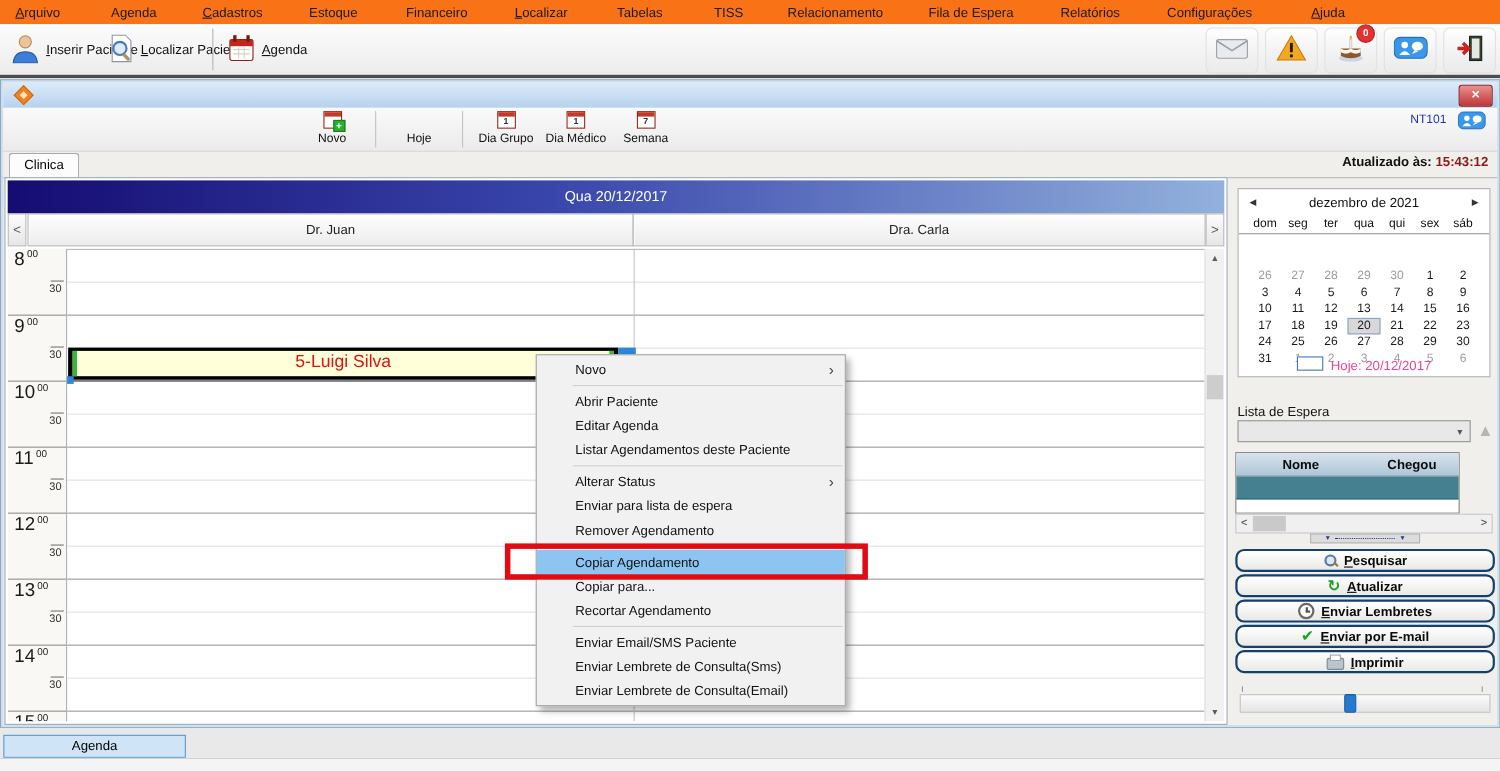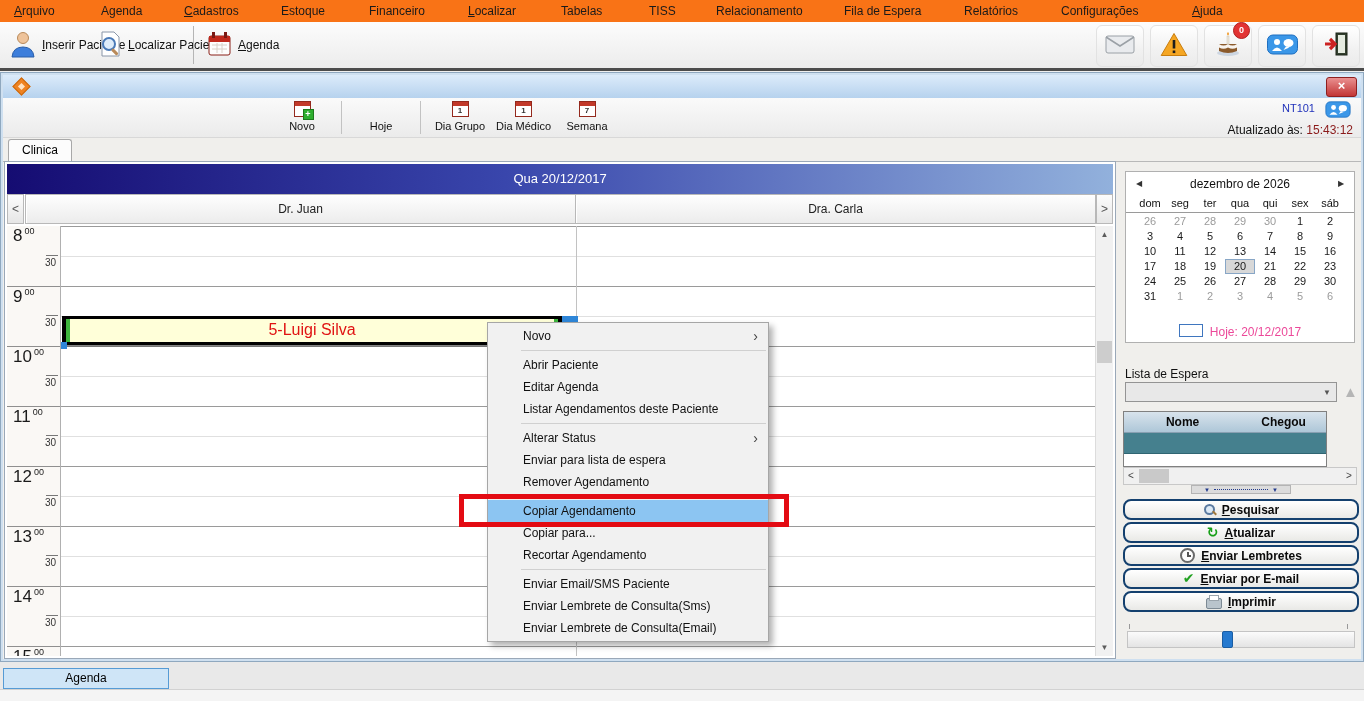--- a/index.html
+++ b/index.html
@@ -28,21 +28,21 @@
   .win-toolbar{position:absolute;top:25px;left:2px;right:2px;height:39px;background:linear-gradient(#fafafa,#ebebeb);border-bottom:1px solid #d8d8d8;}
   .wt-group{position:absolute;left:268px;top:2px;height:35px;display:flex;align-items:stretch;}
   .wt-btn{min-width:52px;display:flex;flex-direction:column;align-items:center;justify-content:flex-end;font-size:11px;color:#111;padding:0 5px 3px;gap:3px;}
   .wt-sep{width:1px;background:#c2c2c2;margin:1px 8px;}
   .cal-ico{width:15px;height:14px;border:1px solid #94291d;background:#fff;position:relative;}
   .cal-ico::before{content:"";position:absolute;top:0;left:0;right:0;height:4px;background:#c2392a;}
   .cal-num{position:absolute;left:0;right:0;top:4px;text-align:center;font-size:8px;font-weight:bold;color:#333;}
   .plus{position:absolute;right:-4px;bottom:-4px;width:9px;height:9px;background:#2eae2e;border:1px solid #1d7a1d;color:#fff;font-size:9px;line-height:8px;text-align:center;font-weight:bold;}
   .wt-right{position:absolute;right:8px;top:3px;text-align:right;font-size:12px;}
   .station{color:#2233bb;font-size:11px;vertical-align:6px;margin-right:8px;}
-  .updated{margin-top:2px;color:#111;font-weight:normal;}
+  .updated{margin-top:19px;color:#111;font-weight:bold;}
   .updated .time{color:#8b1a1a;}
 
   .tabbar{position:absolute;top:64px;left:2px;right:2px;height:24px;border-bottom:1px solid #b8b8b8;padding-left:17px;}
   .tab{position:absolute;left:5px;bottom:-1px;width:64px;height:23px;background:#fcfcfc;border:1px solid #a8a8a8;border-bottom:1px solid #fcfcfc;border-radius:3px 3px 0 0;text-align:center;line-height:21px;font-size:12px;box-sizing:border-box;}
 
   
   .sched{position:absolute;top:88px;left:3px;width:1112px;height:498px;background:#fff;border:1px solid #9aa8b8;box-sizing:border-box;}
   .date-head{position:absolute;top:2px;left:2px;right:2px;height:30px;background:linear-gradient(90deg,#150c72,#3946ac 45%,#92b1dc);color:#fff;text-align:center;line-height:30px;font-size:13px;}
   .colhead{position:absolute;top:32px;left:2px;right:2px;height:32px;}
   .ch-btn{position:absolute;top:0;height:30px;width:17px;background:linear-gradient(#fcfcfc,#e6e6e6);border:1px solid #b8b8b8;text-align:center;line-height:28px;color:#555;font-size:12px;box-sizing:border-box;}
@@ -78,21 +78,21 @@
 
   
   .rpanel{position:absolute;top:88px;left:1120px;width:240px;height:498px;font-size:12px;}
   .mcal{position:absolute;left:4px;top:10px;width:230px;height:172px;background:#fff;border:1px solid #b0b0b0;box-sizing:border-box;}
   .mc-title{position:relative;height:24px;text-align:center;line-height:24px;font-size:12px;color:#111;}
   .mc-nav{position:absolute;top:0;width:22px;height:24px;line-height:24px;font-size:8px;color:#333;text-align:center;}
   .mc-prev{left:2px;}
   .mc-next{right:2px;}
   .mc-week{display:grid;grid-template-columns:repeat(7,30px);padding:0 9px 1px;border-bottom:1px solid #9a9a9a;}
   .wd{text-align:center;font-size:11px;height:15px;line-height:15px;color:#111;}
-  .mc-days{display:grid;grid-template-columns:repeat(7,30px);padding:1px 9px 0;}
+  .mc-days{display:grid;grid-template-columns:repeat(7,30px);padding:1px 9px 0;margin-top:30px;}
   .mc-day{text-align:center;font-size:11px;height:15px;line-height:15px;color:#1a1a1a;}
   .mc-day.muted{color:#9b9b9b;}
   .mc-day.sel{background:#d8d8d8;border:1px solid #88a6c6;line-height:13px;box-sizing:border-box;}
   .mc-today{position:absolute;bottom:3px;left:0;right:0;text-align:center;font-size:12px;color:#ec4899;}
   .swatch{display:inline-block;width:22px;height:11px;border:1px solid #3f76bf;background:#fff;vertical-align:-1px;margin-right:7px;}
   .lbl-espera{position:absolute;left:4px;top:206px;color:#111;}
   .dd{position:absolute;left:4px;top:221px;width:212px;height:20px;background:#e8e8e8;border:1px solid #949494;box-sizing:border-box;}
   .dd-arr{position:absolute;right:5px;top:5px;font-size:8px;color:#555;}
   .up-btn{position:absolute;left:222px;top:222px;font-size:15px;color:#b5b5b5;line-height:18px;}
   .wtable{position:absolute;left:2px;top:250px;width:204px;height:56px;border:1px solid #808080;background:#fff;box-sizing:border-box;}
@@ -337,21 +337,21 @@
           <div class="vs-thumb"></div>
           <div class="vs-arr vs-dn">▼</div>
         </div>
       </div>
     </div>
 
     <div class="rpanel">
       <div class="mcal">
         <div class="mc-title">
           <span class="mc-nav mc-prev">◀</span>
-          <span>dezembro de 2026</span>
+          <span>dezembro de 2021</span>
           <span class="mc-nav mc-next">▶</span>
         </div>
         <div class="mc-week" id="mc-week">
             <span class="wd">dom</span>
             <span class="wd">seg</span>
             <span class="wd">ter</span>
             <span class="wd">qua</span>
             <span class="wd">qui</span>
             <span class="wd">sex</span>
             <span class="wd">sáb</span>

